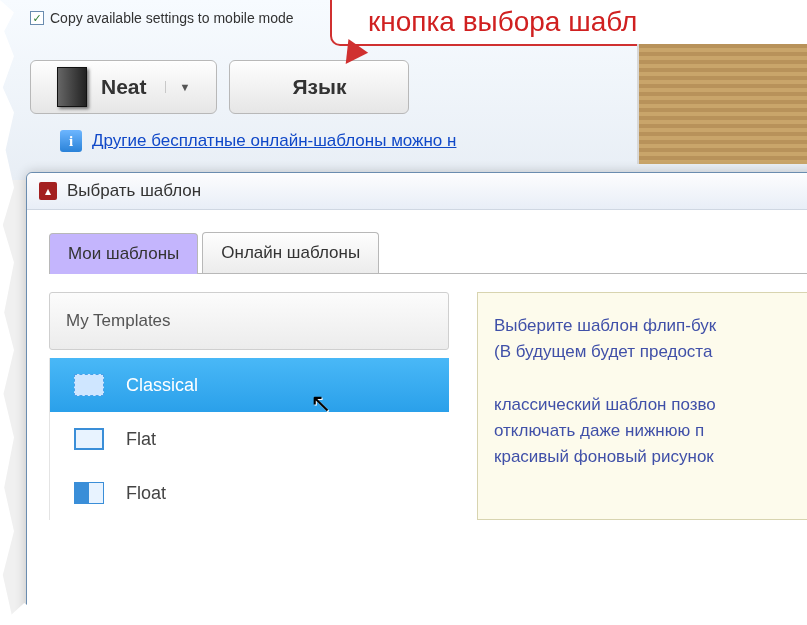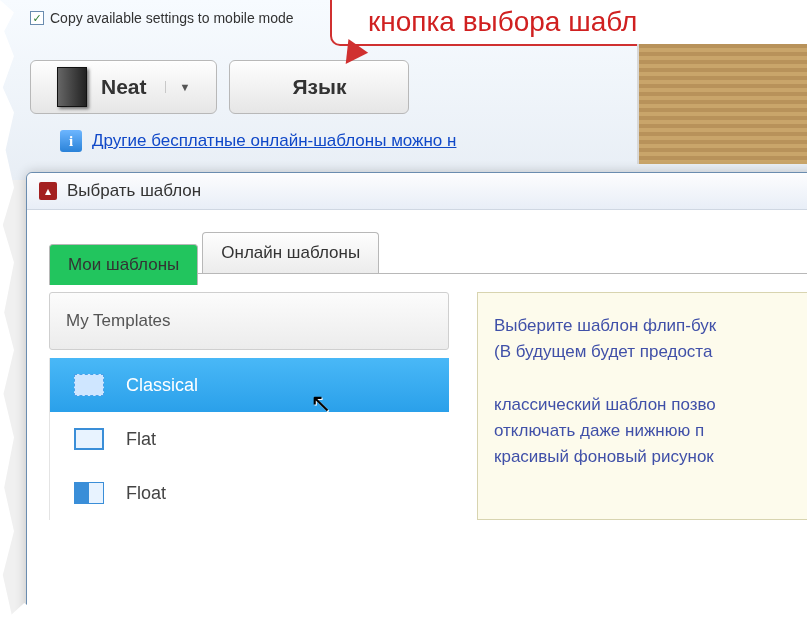--- a/index.html
+++ b/index.html
@@ -180,23 +180,23 @@
   padding: 10px 18px;
   border: 1px solid #b8b8b8;
   border-bottom: none;
   border-radius: 4px 4px 0 0;
   background: linear-gradient(#fefefe,#ececec);
   font-size: 17px;
   color: #333;
   position: relative;
 }
 .tab.active {
-  background: #22c55e;
+  background: #c4b5fd;
   z-index: 2;
-  top: 12px;
+  top: 1px;
 }
 
 .tabbody {
   border-top: 1px solid #b8b8b8;
   margin: 0 8px 0 22px;
   padding: 18px 0 0 0;
   display: flex;
   gap: 28px;
 }
 

